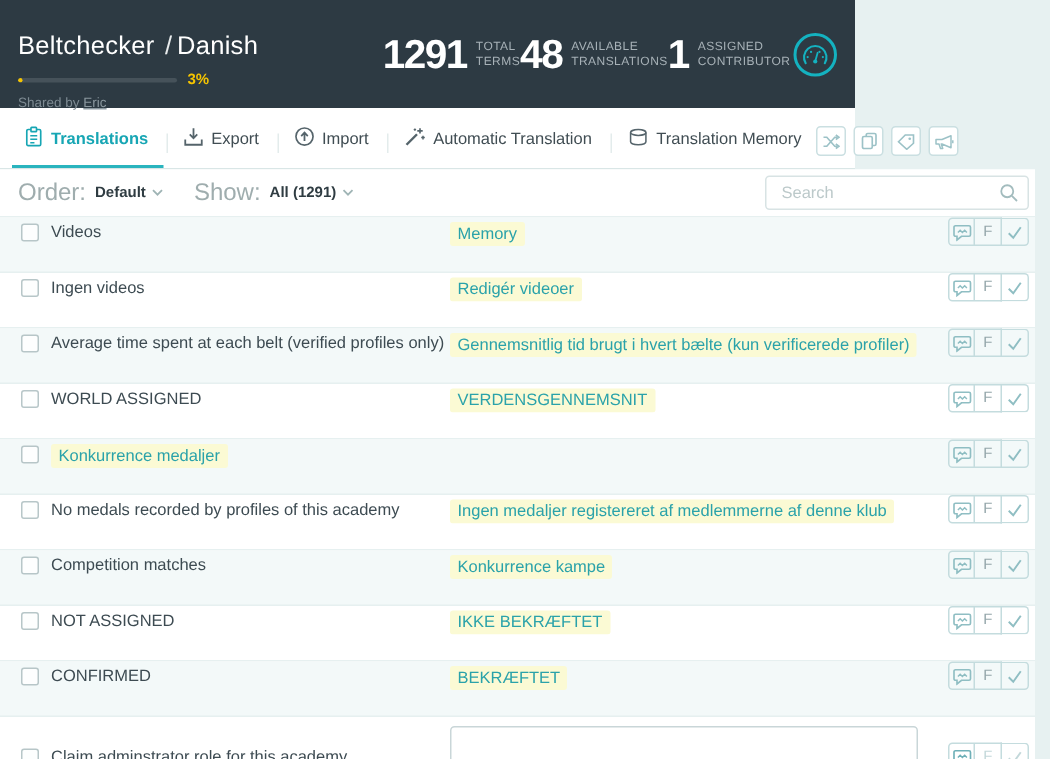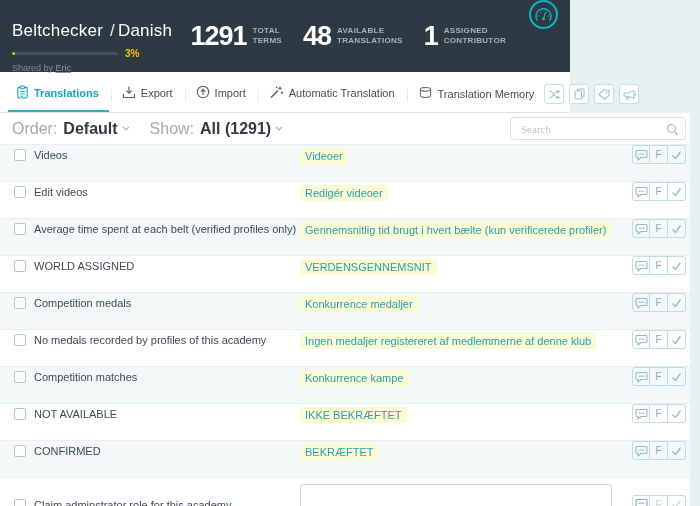--- a/index.html
+++ b/index.html
@@ -11,46 +11,46 @@
   .hdr { height:72px; background:#2d3a43; display:flex; justify-content:space-between; padding:0 12px; }
   .hdr-left { padding-top:21px; }
   .title-line { color:#fff; font-size:17px; letter-spacing:.2px; white-space:nowrap; }
   .title-line .sep { color:#e8ebec; margin:0 3px 0 7px; }
   .prog-line { display:flex; align-items:center; margin-top:7px; }
   .prog-track { width:106px; height:3px; background:#46525a; border-radius:2px; overflow:hidden; }
   .prog-fill { height:3px; background:#f5c400; border-radius:2px; }
   .prog-pct { color:#f5c400; font-size:10px; font-weight:bold; margin-left:7px; }
   .shared { color:#7e8b93; font-size:9px; margin-top:4px; }
   .shared a { color:#8b989f; text-decoration:underline; cursor:pointer; }
-  .hdr-right { display:flex; gap:21px; }
+  .hdr-right { display:flex; align-items:center; }
   .stat { display:flex; align-items:center; gap:6px; }
   .stat-value { color:#fff; font-size:27px; font-weight:bold; letter-spacing:-1px; }
-  .stat-label { color:#a7b1b7; font-size:8px; font-weight:bold; letter-spacing:.3px; line-height:1.3; text-transform:uppercase; }
+  .stat-label { color:#a7b1b7; font-size:8px; font-weight:normal; letter-spacing:.3px; line-height:1.3; text-transform:uppercase; }
   .gauge { width:29px; height:29px; border:2px solid #14b2c0; border-radius:50%; display:flex; align-items:center; justify-content:center; margin-left:2px; cursor:pointer; background:transparent; }
 
   
   .tabbar { height:41px; background:#fff; border-bottom:1px solid #d9e6e6; display:flex; align-items:flex-end; justify-content:space-between; padding:0 7px 0 8px; }
   .tabs { display:flex; align-items:flex-end; }
   .tab { display:flex; align-items:center; gap:5px; font-size:11px; color:#404d53; padding:0 10px 9px 8px; cursor:pointer; border-bottom:2px solid transparent; white-space:nowrap; }
   .tab svg { color:#55646b; }
   .tab.active { color:#17a6b4; font-weight:bold; border-bottom:2px solid #2ab4be; }
   .tab.active svg { color:#17a6b4; }
   .tab-sep { width:1px; height:13px; background:#e3ecec; margin:0 2px 10px 2px; }
   .tab-actions { display:flex; gap:5px; padding-bottom:8px; }
   .icon-btn { width:20px; height:20px; border:1px solid #cadfe1; border-radius:3px; background:#fff; color:#9cc2c7; display:flex; align-items:center; justify-content:center; cursor:pointer; }
 
   
   .content { width:690px; background:#fff; }
   .filterbar { height:32px; display:flex; align-items:center; padding:0 4px 0 12px; background:#fff; border-bottom:1px solid #e6f0f0; }
   .flabel { color:#9fadae; font-size:16px; }
-  .fvalue { color:#2f3c42; font-size:16px; font-weight:bold; margin:0 4px 0 6px; }
+  .fvalue { color:#2f3c42; font-size:10px; font-weight:bold; margin:0 4px 0 6px; }
   .fgroup { display:flex; align-items:center; cursor:pointer; margin-right:20px; }
   .chev { color:#9fb4b5; display:flex; }
   .search-wrap { margin-left:auto; position:relative; }
-  .search-input { width:176px; height:23px; border:1px solid #d8e3e4; border-radius:3px; font-size:11px; padding:0 26px 0 10px; color:#3c4a50; outline:none; font-family:Liberation Serif, serif; background:#fff;margin-left:15px; }
+  .search-input { width:176px; height:23px; border:1px solid #d8e3e4; border-radius:3px; font-size:11px; padding:0 26px 0 10px; color:#3c4a50; outline:none; font-family:Liberation Sans, sans-serif; background:#fff;margin-left:15px; }
   .search-input::placeholder { color:#bcc9ca; }
   .search-icon { position:absolute; right:7px; top:5px; color:#a3bcbe; pointer-events:none; }
 
   
   .row { display:flex; align-items:center; min-height:29px; border-bottom:1px solid #e6f0f0; padding:0 4px 17px 14px; }
   .row.odd { background:#f3f9f9; }
   .row.even { background:#fff; }
   .row.tall { min-height:44px; align-items:center; padding-top:6px; }
   .cb { width:12px; height:12px; border:1px solid #b7c6c8; border-radius:2px; background:#fdfefe; flex:none; margin-right:8px; cursor:pointer; }
   .row.tall .cb { margin-top:1px; }
@@ -226,39 +226,39 @@
         <span class="search-icon"><svg width="13" height="13" viewBox="0 0 13 13">
               <circle cx="5.5" cy="5.5" r="4" fill="none" stroke="currentColor" stroke-width="1.2"></circle>
               <line x1="8.6" y1="8.6" x2="12" y2="12" stroke="currentColor" stroke-width="1.2"></line>
             </svg></span>
       </span>
     </div>
     <div id="rows">
         <div class="row odd">
           <span class="cb"></span>
           <span class="term">Videos</span>
-          <span class="trans-cell"><span class="chip">Videoer</span></span>
+          <span class="trans-cell"><span class="chip">Memory</span></span>
           <span class="actions">
             <button class="act cm-btn">
               <svg width="13" height="12" viewBox="0 0 13 12">
                 <path d="M2,1.5 H11 A1,1 0 0 1 12,2.5 V7.5 A1,1 0 0 1 11,8.5 H6 L3,11 V8.5 H2 A1,1 0 0 1 1,7.5 V2.5 A1,1 0 0 1 2,1.5 Z" fill="none" stroke="currentColor" stroke-width="1.1"></path>
                 <path d="M3.6,6 L5.1,4.5 L6.6,6 L8.1,4.5 L9.6,6" fill="none" stroke="currentColor" stroke-width="1"></path>
               </svg>
             </button>
             <button class="act f-btn">F</button>
             <button class="act ck-btn">
               <svg width="11" height="10" viewBox="0 0 11 10">
                 <path d="M1.5,5.5 L4.5,8.5 L9.5,1.5" fill="none" stroke="currentColor" stroke-width="1.3"></path>
               </svg>
             </button>
           </span>
         </div>
         <div class="row even">
           <span class="cb"></span>
-          <span class="term">Edit videos</span>
+          <span class="term">Ingen videos</span>
           <span class="trans-cell"><span class="chip">Redigér videoer</span></span>
           <span class="actions">
             <button class="act cm-btn">
               <svg width="13" height="12" viewBox="0 0 13 12">
                 <path d="M2,1.5 H11 A1,1 0 0 1 12,2.5 V7.5 A1,1 0 0 1 11,8.5 H6 L3,11 V8.5 H2 A1,1 0 0 1 1,7.5 V2.5 A1,1 0 0 1 2,1.5 Z" fill="none" stroke="currentColor" stroke-width="1.1"></path>
                 <path d="M3.6,6 L5.1,4.5 L6.6,6 L8.1,4.5 L9.6,6" fill="none" stroke="currentColor" stroke-width="1"></path>
               </svg>
             </button>
             <button class="act f-btn">F</button>
             <button class="act ck-btn">
@@ -301,21 +301,20 @@
             <button class="act f-btn">F</button>
             <button class="act ck-btn">
               <svg width="11" height="10" viewBox="0 0 11 10">
                 <path d="M1.5,5.5 L4.5,8.5 L9.5,1.5" fill="none" stroke="currentColor" stroke-width="1.3"></path>
               </svg>
             </button>
           </span>
         </div>
         <div class="row odd">
           <span class="cb"></span>
-          <span class="term">Competition medals</span>
           <span class="trans-cell"><span class="chip">Konkurrence medaljer</span></span>
           <span class="actions">
             <button class="act cm-btn">
               <svg width="13" height="12" viewBox="0 0 13 12">
                 <path d="M2,1.5 H11 A1,1 0 0 1 12,2.5 V7.5 A1,1 0 0 1 11,8.5 H6 L3,11 V8.5 H2 A1,1 0 0 1 1,7.5 V2.5 A1,1 0 0 1 2,1.5 Z" fill="none" stroke="currentColor" stroke-width="1.1"></path>
                 <path d="M3.6,6 L5.1,4.5 L6.6,6 L8.1,4.5 L9.6,6" fill="none" stroke="currentColor" stroke-width="1"></path>
               </svg>
             </button>
             <button class="act f-btn">F</button>
             <button class="act ck-btn">
@@ -358,21 +357,21 @@
             <button class="act f-btn">F</button>
             <button class="act ck-btn">
               <svg width="11" height="10" viewBox="0 0 11 10">
                 <path d="M1.5,5.5 L4.5,8.5 L9.5,1.5" fill="none" stroke="currentColor" stroke-width="1.3"></path>
               </svg>
             </button>
           </span>
         </div>
         <div class="row even">
           <span class="cb"></span>
-          <span class="term">NOT AVAILABLE</span>
+          <span class="term">NOT ASSIGNED</span>
           <span class="trans-cell"><span class="chip">IKKE BEKRÆFTET</span></span>
           <span class="actions">
             <button class="act cm-btn">
               <svg width="13" height="12" viewBox="0 0 13 12">
                 <path d="M2,1.5 H11 A1,1 0 0 1 12,2.5 V7.5 A1,1 0 0 1 11,8.5 H6 L3,11 V8.5 H2 A1,1 0 0 1 1,7.5 V2.5 A1,1 0 0 1 2,1.5 Z" fill="none" stroke="currentColor" stroke-width="1.1"></path>
                 <path d="M3.6,6 L5.1,4.5 L6.6,6 L8.1,4.5 L9.6,6" fill="none" stroke="currentColor" stroke-width="1"></path>
               </svg>
             </button>
             <button class="act f-btn">F</button>
             <button class="act ck-btn">

